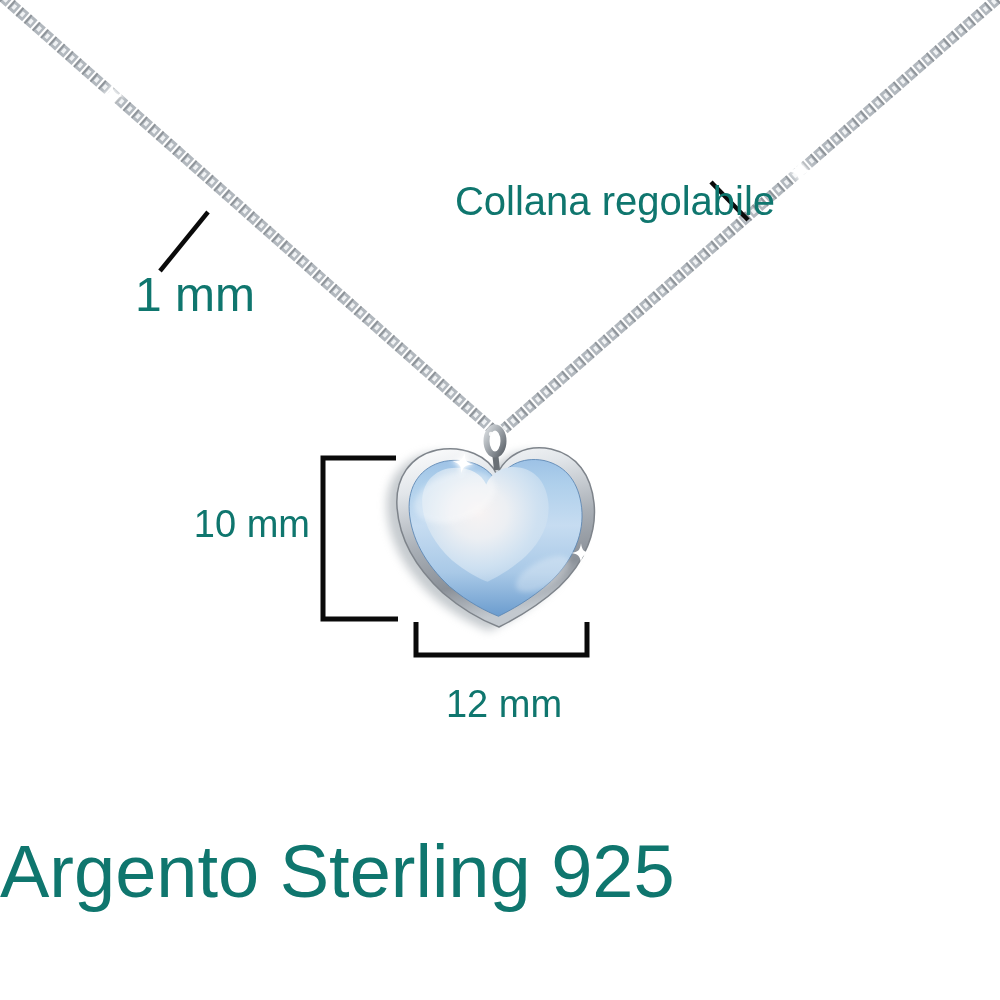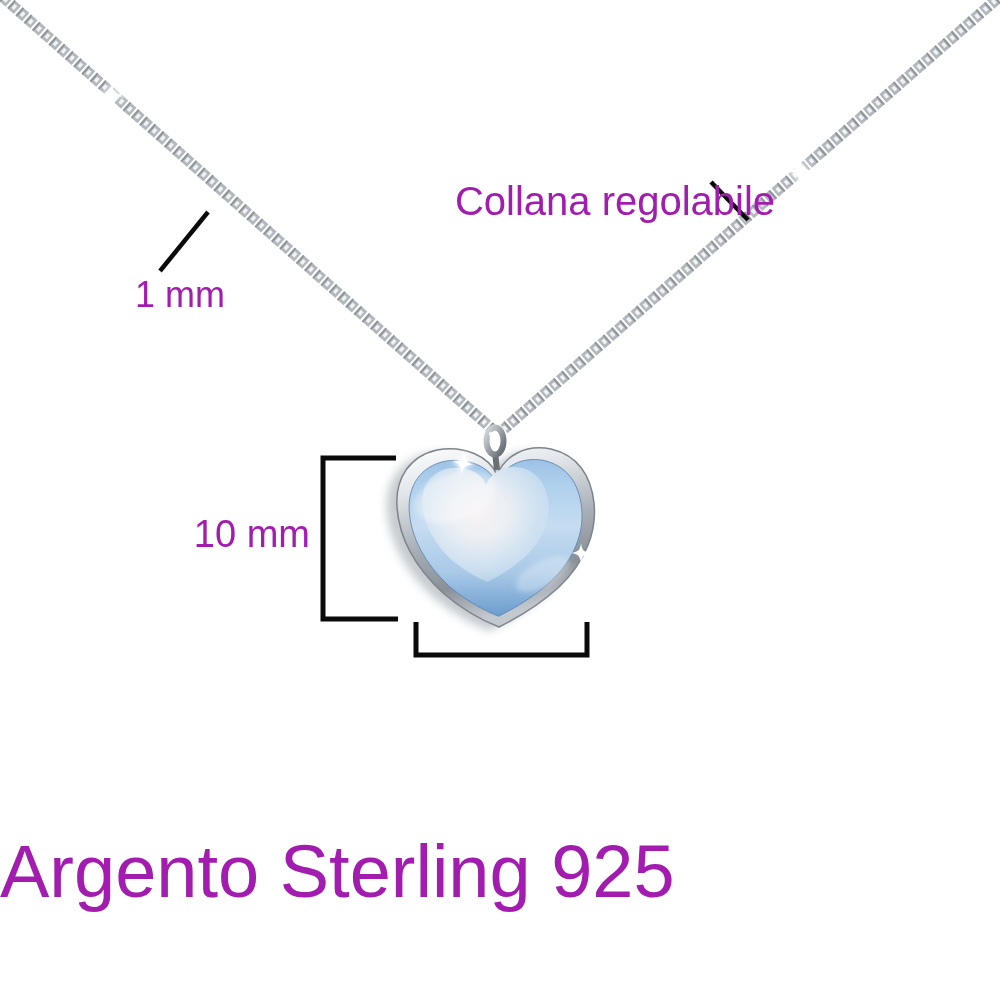--- a/index.html
+++ b/index.html
@@ -1,24 +1,24 @@
 <!DOCTYPE html>
 <html><head>
 <meta charset="utf-8">
 <style>
   html,body{margin:0;padding:0;background:#fff;}
   .canvas{
     position:relative;width:1000px;height:1000px;background:#ffffff;
-    overflow:hidden;font-family:"Liberation Sans",sans-serif;color:#a21caf;
+    overflow:hidden;font-family:"Liberation Sans",sans-serif;color:#0f766e;
   }
   .illustration{position:absolute;left:0;top:0;width:1000px;height:1000px;}
   .label{position:absolute;white-space:pre;}
   .chain-note{left:415px;top:76px;width:400px;text-align:center;font-size:40px;line-height:50px;}
-  .one-mm{left:135px;top:273px;font-size:36px;line-height:44px;text-align:center;}
-  .ten-mm{left:140px;top:502px;width:170px;text-align:right;font-size:38px;line-height:44px;margin-top:10px;}
+  .one-mm{left:135px;top:273px;font-size:48px;line-height:44px;text-align:center;}
+  .ten-mm{left:140px;top:502px;width:170px;text-align:right;font-size:38px;line-height:44px;}
   .twelve-mm{left:404px;top:682px;width:200px;text-align:center;font-size:38px;line-height:44px;}
   .material{left:0;top:830px;width:1000px;text-align:left;font-size:74px;line-height:84px;}
 </style>
 </head>
 <body>
 
 <div class="canvas">
 
   <svg class="illustration" viewBox="0 0 1000 1000" xmlns="http://www.w3.org/2000/svg">
     <defs>
@@ -109,16 +109,17 @@
   </svg>
 
   <div class="label chain-note">
     <div>Collana regolabile</div>
   </div>
 
   <div class="label one-mm">1 mm</div>
 
   <div class="label ten-mm">10 mm</div>
 
+  <div class="label twelve-mm">12 mm</div>
 
   <div class="label material">Argento Sterling 925</div>
 
 </div>
 
 </body></html>

